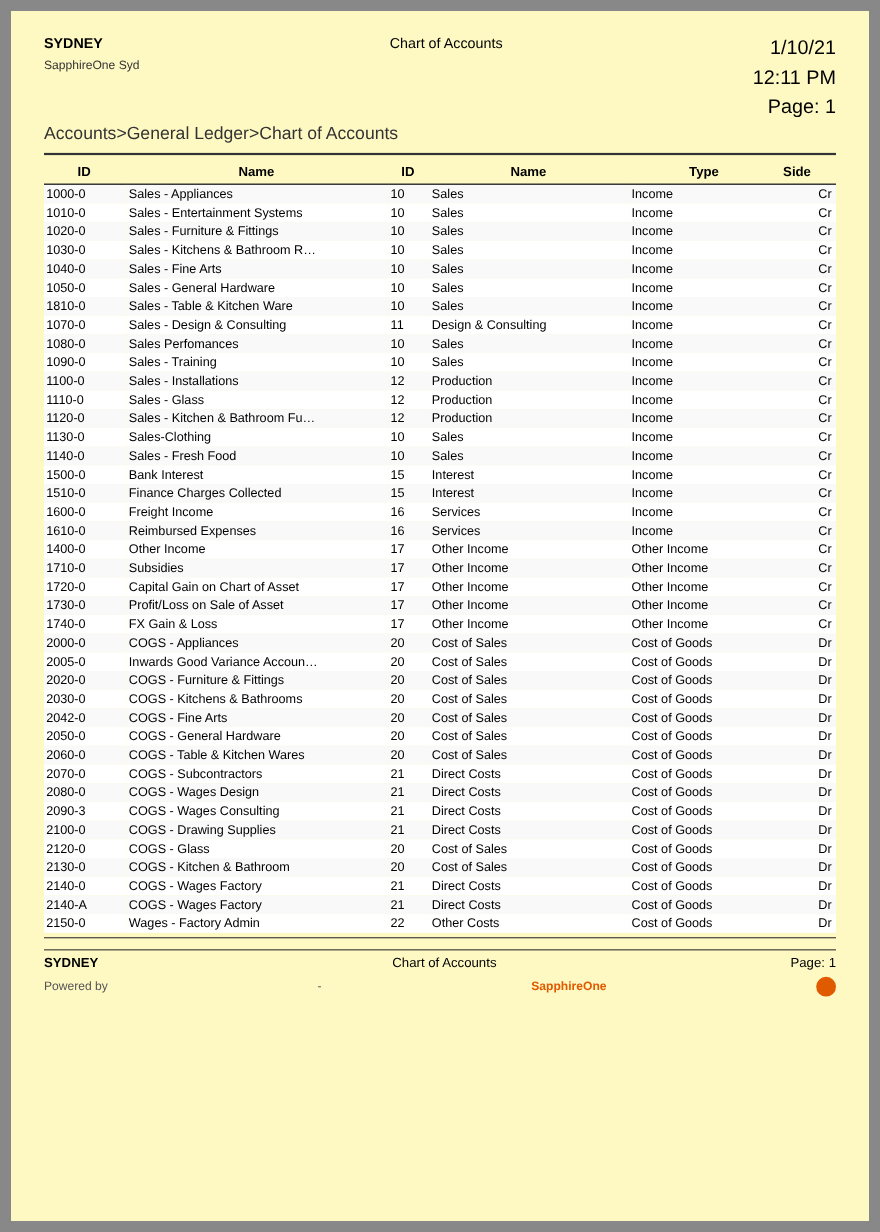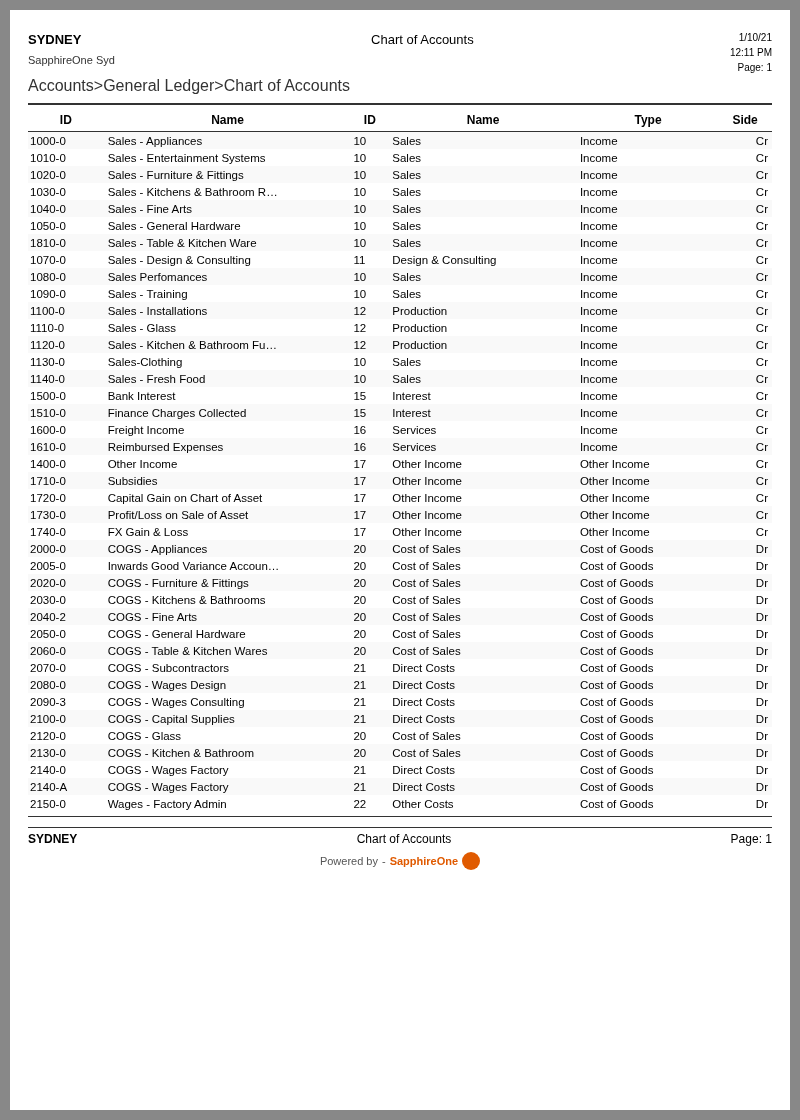--- a/index.html
+++ b/index.html
@@ -8,50 +8,50 @@
       display: flex;
       justify-content: center;
       align-items: flex-start;
       min-height: 100vh;
       padding: 10px;
       font-family: Arial, Helvetica, sans-serif;
     }
     .page {
       width: 780px;
       min-height: 1100px;
-      background: #ffffff;
-      padding: 20px 18px;
+      background: #fef9c3;
+      padding: 20px 30px;
       position: relative;
     }
     .header-top {
       display: flex;
       justify-content: space-between;
       align-items: flex-start;
       margin-bottom: 2px;
     }
     .header-left { font-size: 12px; line-height: 1.5; }
     .header-center { font-size: 13px; font-weight: normal; text-align: center; flex: 1; padding-top: 2px; }
-    .header-right { font-size: 10px; text-align: right; line-height: 1.5; }
+    .header-right { font-size: 18px; text-align: right; line-height: 1.5; }
     .header-subtitle { font-size: 11px; margin-top: 2px; color: #333; }
     .breadcrumb { font-size: 16px; color: #333; margin-bottom: 8px; }
     .divider-top { border-top: 2px solid #333; margin: 4px 0; }
     .divider-bottom { border-top: 1px solid #333; margin: 4px 0; }
     table {
       width: 100%;
       border-collapse: collapse;
       font-size: 11.5px;
     }
     thead th {
       text-align: center;
       padding: 4px 4px 4px 2px;
       font-weight: bold;
       border-bottom: 1px solid #333;
       font-size: 12px;
     }
-    thead th.right { text-align: center; }
+    thead th.right { text-align: left; }
     tbody tr td {
       padding: 2.5px 4px 2.5px 2px;
       font-size: 11.5px;
       vertical-align: top;
     }
     tbody tr:nth-child(odd) { background: #f9f9f9; }
     tbody tr:nth-child(even) { background: #fff; }
     .col-id1 { width: 60px; }
     .col-name1 { width: 190px; }
     .col-id2 { width: 30px; }
@@ -69,21 +69,21 @@
     .footer-left { font-size: 12px; font-weight: bold; }
     .footer-center { font-size: 12px; }
     .footer-right { font-size: 12px; }
     .powered-by {
       text-align: right;
       font-size: 11px;
       margin-top: 6px;
       color: #555;
       display: flex;
       align-items: center;
-      justify-content: center;
+      justify-content: space-between;
       gap: 4px;
     }
     .powered-by span { color: #555; }
     .powered-by .brand { color: #e05a00; font-weight: bold; }
     .sapphire-logo {
       width: 18px;
       height: 18px;
       background: #e05a00;
       border-radius: 50%;
       display: inline-block;
@@ -342,21 +342,21 @@
         </tr>
         <tr>
           <td>2030-0</td>
           <td>COGS - Kitchens &amp; Bathrooms</td>
           <td>20</td>
           <td>Cost of Sales</td>
           <td>Cost of Goods</td>
           <td style="text-align: right;">Dr</td>
         </tr>
         <tr>
-          <td>2040-2</td>
+          <td>2042-0</td>
           <td>COGS - Fine Arts</td>
           <td>20</td>
           <td>Cost of Sales</td>
           <td>Cost of Goods</td>
           <td style="text-align: right;">Dr</td>
         </tr>
         <tr>
           <td>2050-0</td>
           <td>COGS - General Hardware</td>
           <td>20</td>
@@ -391,21 +391,21 @@
         <tr>
           <td>2090-3</td>
           <td>COGS - Wages Consulting</td>
           <td>21</td>
           <td>Direct Costs</td>
           <td>Cost of Goods</td>
           <td style="text-align: right;">Dr</td>
         </tr>
         <tr>
           <td>2100-0</td>
-          <td>COGS - Capital Supplies</td>
+          <td>COGS - Drawing Supplies</td>
           <td>21</td>
           <td>Direct Costs</td>
           <td>Cost of Goods</td>
           <td style="text-align: right;">Dr</td>
         </tr>
         <tr>
           <td>2120-0</td>
           <td>COGS - Glass</td>
           <td>20</td>
           <td>Cost of Sales</td>

